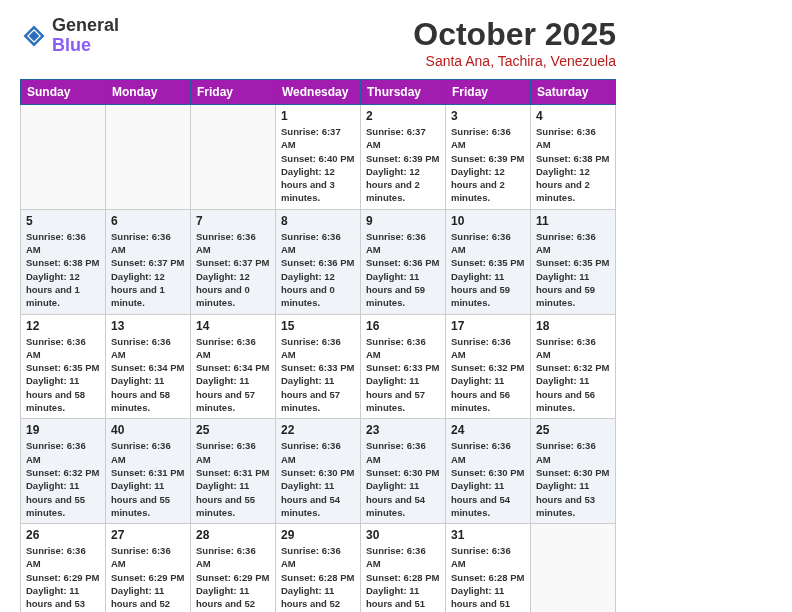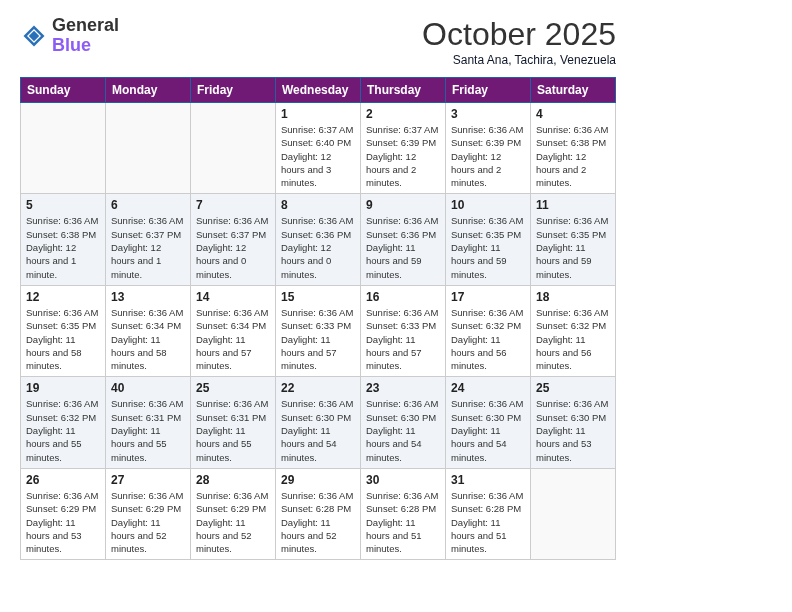--- a/index.html
+++ b/index.html
@@ -44,34 +44,34 @@
     .logo-icon {
       width: 28px;
       height: 28px;
       margin-right: 4px;
     }
     .title-section {
       text-align: right;
     }
     .month-title {
       font-size: 32px;
-      font-weight: normal;
+      font-weight: bold;
       color: #333;
     }
     .location {
-      font-size: 12px;
-      color: #0f172a;
+      font-size: 14px;
+      color: #b91c1c;
     }
     .calendar {
       width: 100%;
       border-collapse: collapse;
       border: 1px solid #ccc;
     }
     .calendar th {
-      background: #701a75;
+      background: #a21caf;
       color: #fff;
       font-size: 12px;
       font-weight: bold;
       padding: 5px 6px;
       text-align: left;
       border: 1px solid #2060a0;
     }
     .calendar td {
       border: 1px solid #ccc;
       vertical-align: top;
@@ -88,20 +88,21 @@
     .day-number {
       font-size: 12px;
       font-weight: bold;
       margin-bottom: 2px;
       color: #222;
     }
     .day-info {
       font-size: 9.5px;
       line-height: 1.4;
       color: #333;
+      font-weight: bold;
     }
     .row-shade td {
       background: #f0f4f8;
     }
   </style>
 </head>
 <body>
 
 <div class="page">
   <div class="header">

